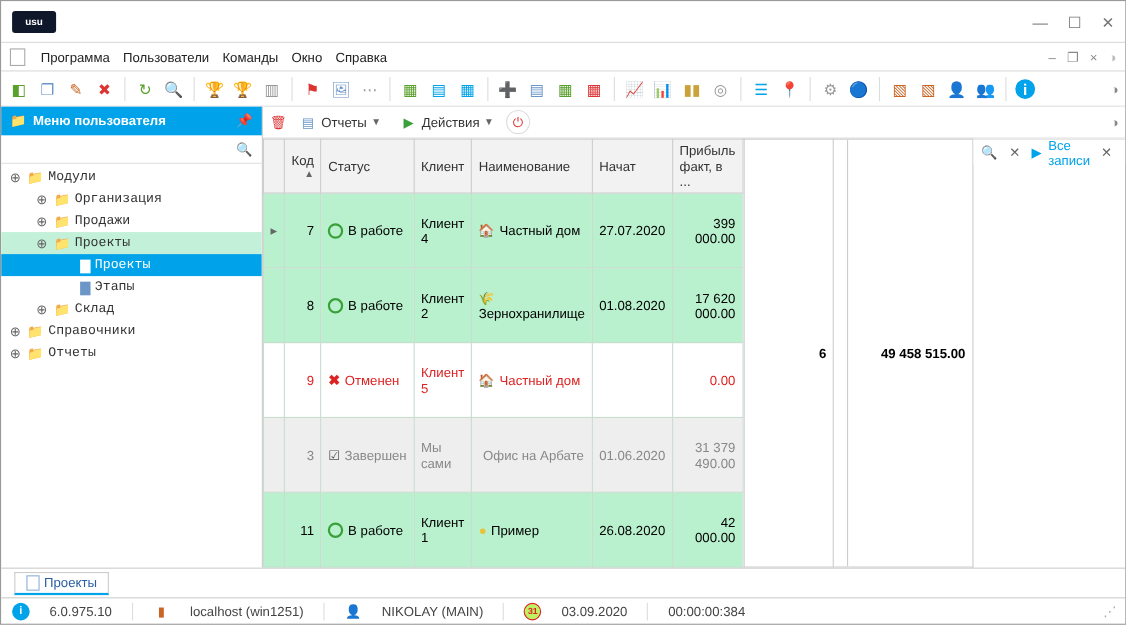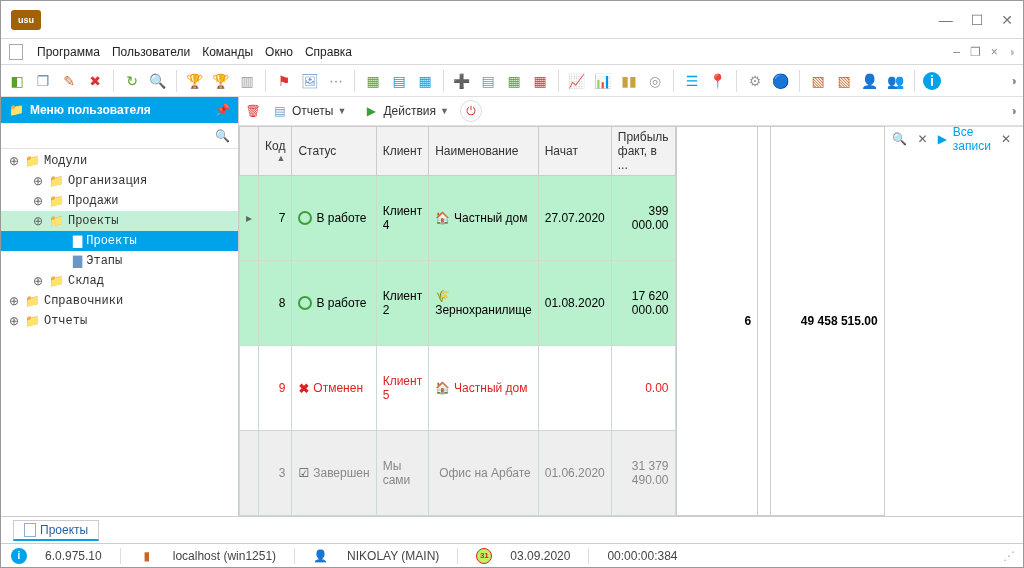--- a/index.html
+++ b/index.html
@@ -1,20 +1,20 @@
 <!DOCTYPE html>
 <html><head>
 <meta charset="utf-8">
 <style>
 * { box-sizing: border-box; margin: 0; padding: 0; font-family: "Segoe UI", Tahoma, sans-serif; font-size: 12px; }
 body { width: 1024px; height: 568px; background: #fff; border: 1px solid #999; position: relative; overflow: hidden; }
 
 
 .titlebar { height: 38px; display: flex; align-items: center; padding: 0 10px; border-bottom: 1px solid #d9d9d9; }
-.app-icon { width: 30px; height: 20px; background: #a16207; border-radius: 3px; margin-right: 10px; color:#fff; font-size:9px; display:flex; align-items:center; justify-content:center; font-weight:bold; }
+.app-icon { width: 40px; height: 20px; background: #0f172a; border-radius: 3px; margin-right: 10px; color:#fff; font-size:9px; display:flex; align-items:center; justify-content:center; font-weight:bold; }
 .titlebar-text { font-size: 18px; color: #00a2ea; }
 .win-controls { margin-left: auto; display: flex; gap: 18px; color: #777; }
 .win-controls span { cursor: pointer; font-size: 14px; }
 
 
 .menubar { height: 26px; display: flex; align-items: center; padding: 0 8px; border-bottom: 1px solid #d9d9d9; }
 .menubar .doc-icon { width:14px;height:16px;border:1px solid #aaa; margin-right:8px; }
 .menubar-item { padding: 0 6px; color: #222; cursor: pointer; }
 .mdi-controls { margin-left:auto; display:flex; gap:10px; color:#888; }
 .mdi-controls span { cursor:pointer; }
@@ -304,20 +304,34 @@
               <td class="">
                 <span class="status-cell">
                   <span class="stat-done">☑</span>
                   <span>Завершен</span>
                 </span>
               </td>
               <td class="">Мы сами</td>
               <td class=""><span class="name-icon" style="color:"></span>Офис на Арбате</td>
               <td>01.06.2020</td>
               <td class="num">31 379 490.00</td>
+            </tr>
+            <tr class="green">
+              <td class="row-ind"></td>
+              <td class="num">11</td>
+              <td class="">
+                <span class="status-cell">
+                  <span class="stat-icon stat-work"></span>
+                  <span>В работе</span>
+                </span>
+              </td>
+              <td class="">Клиент 1</td>
+              <td class=""><span class="name-icon" style="color:#eac23a">●</span>Пример</td>
+              <td>26.08.2020</td>
+              <td class="num">42 000.00</td>
             </tr>
           </tbody>
       </table>
       <div class="grid-space"></div>
       <table>
           <tbody>
             <tr class="totals-row">
         <td class="num" style="width:93px">6</td>
         <td style="border-left:none;border-right:none"></td>
         <td class="num" style="width:125px">49 458 515.00</td>

